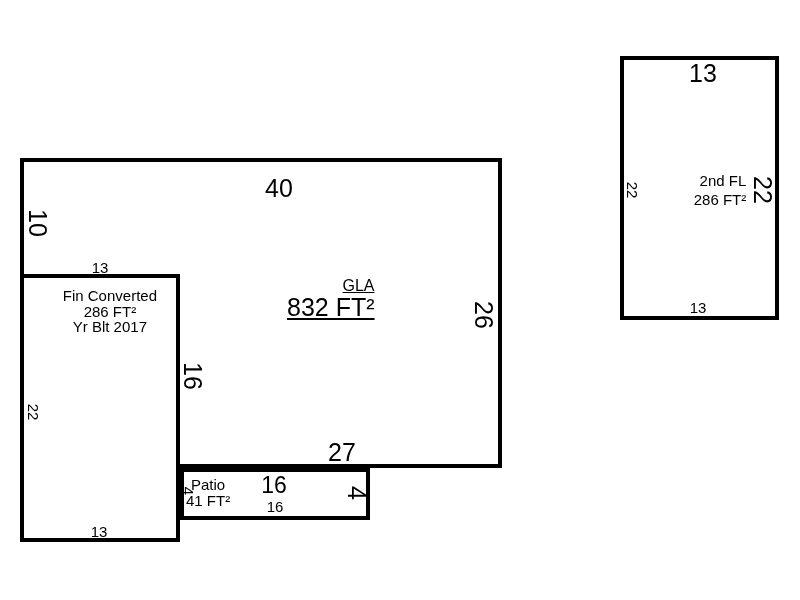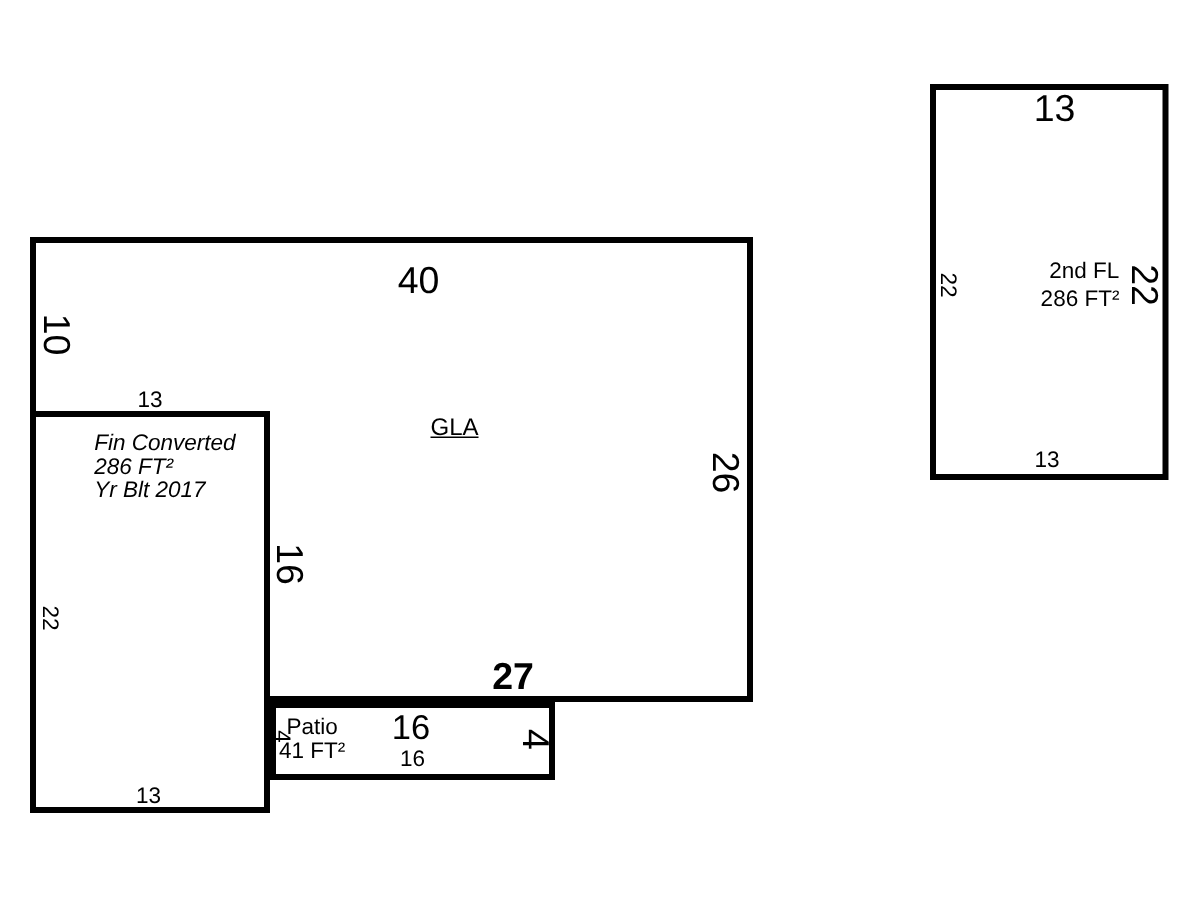--- a/index.html
+++ b/index.html
@@ -52,22 +52,21 @@
     font-size: 16px;
     line-height: 17px;
   }
   #gla-text .gla-area {
     font-size: 25px;
     line-height: 26px;
   }
   #fin-text {
     right: 643px; 
     top: 288px;
-    text-align: left;
-    font-style: italic;
+    text-align: center;
   }
   #patio-text {
     left: 186px;
     top: 477px;
     line-height: 16px;
     text-align: center;
   }
   #secondfl-text {
     left: 720px;
     top: 171px;
@@ -88,25 +87,26 @@
     <path d="M22,160 H500 V466 H178 V276 H22 Z" fill="#ffffff" stroke="#000000" stroke-width="4" stroke-linejoin="miter"></path>
 
     <rect x="182" y="470" width="186" height="48" fill="#ffffff" stroke="#000000" stroke-width="4"></rect>
 
     <rect x="622" y="58" width="155" height="260" fill="#ffffff" stroke="#000000" stroke-width="4"></rect>
   </svg>
 
   <div class="lbl big" style="left:279px; top:177px;margin-top:11px;">40</div>
   <div class="lbl big rot" style="left:37px; top:223px;">10</div>
   <div class="lbl big rot" style="left:483px; top:315px;">26</div>
-  <div class="lbl big" style="left:342px; top:452px;font-weight:bold;">27</div>
+  <div class="lbl big" style="left:342px; top:452px;">27</div>
   <div class="lbl big rot" style="left:192px; top:376px;">16</div>
 
   <div id="gla-text">
     <div class="gla-name">GLA</div>
+    <div class="gla-area">832 FT²</div>
   </div>
 
   <div class="lbl small" style="left:100px; top:267px;">13</div>
   <div class="lbl small rot" style="left:33px; top:412px;">22</div>
   <div class="lbl small" style="left:99px; top:531px;">13</div>
   <div class="txtblock" id="fin-text">
     <div>Fin Converted</div>
     <div>286 FT²</div>
     <div>Yr Blt 2017</div>
   </div>

